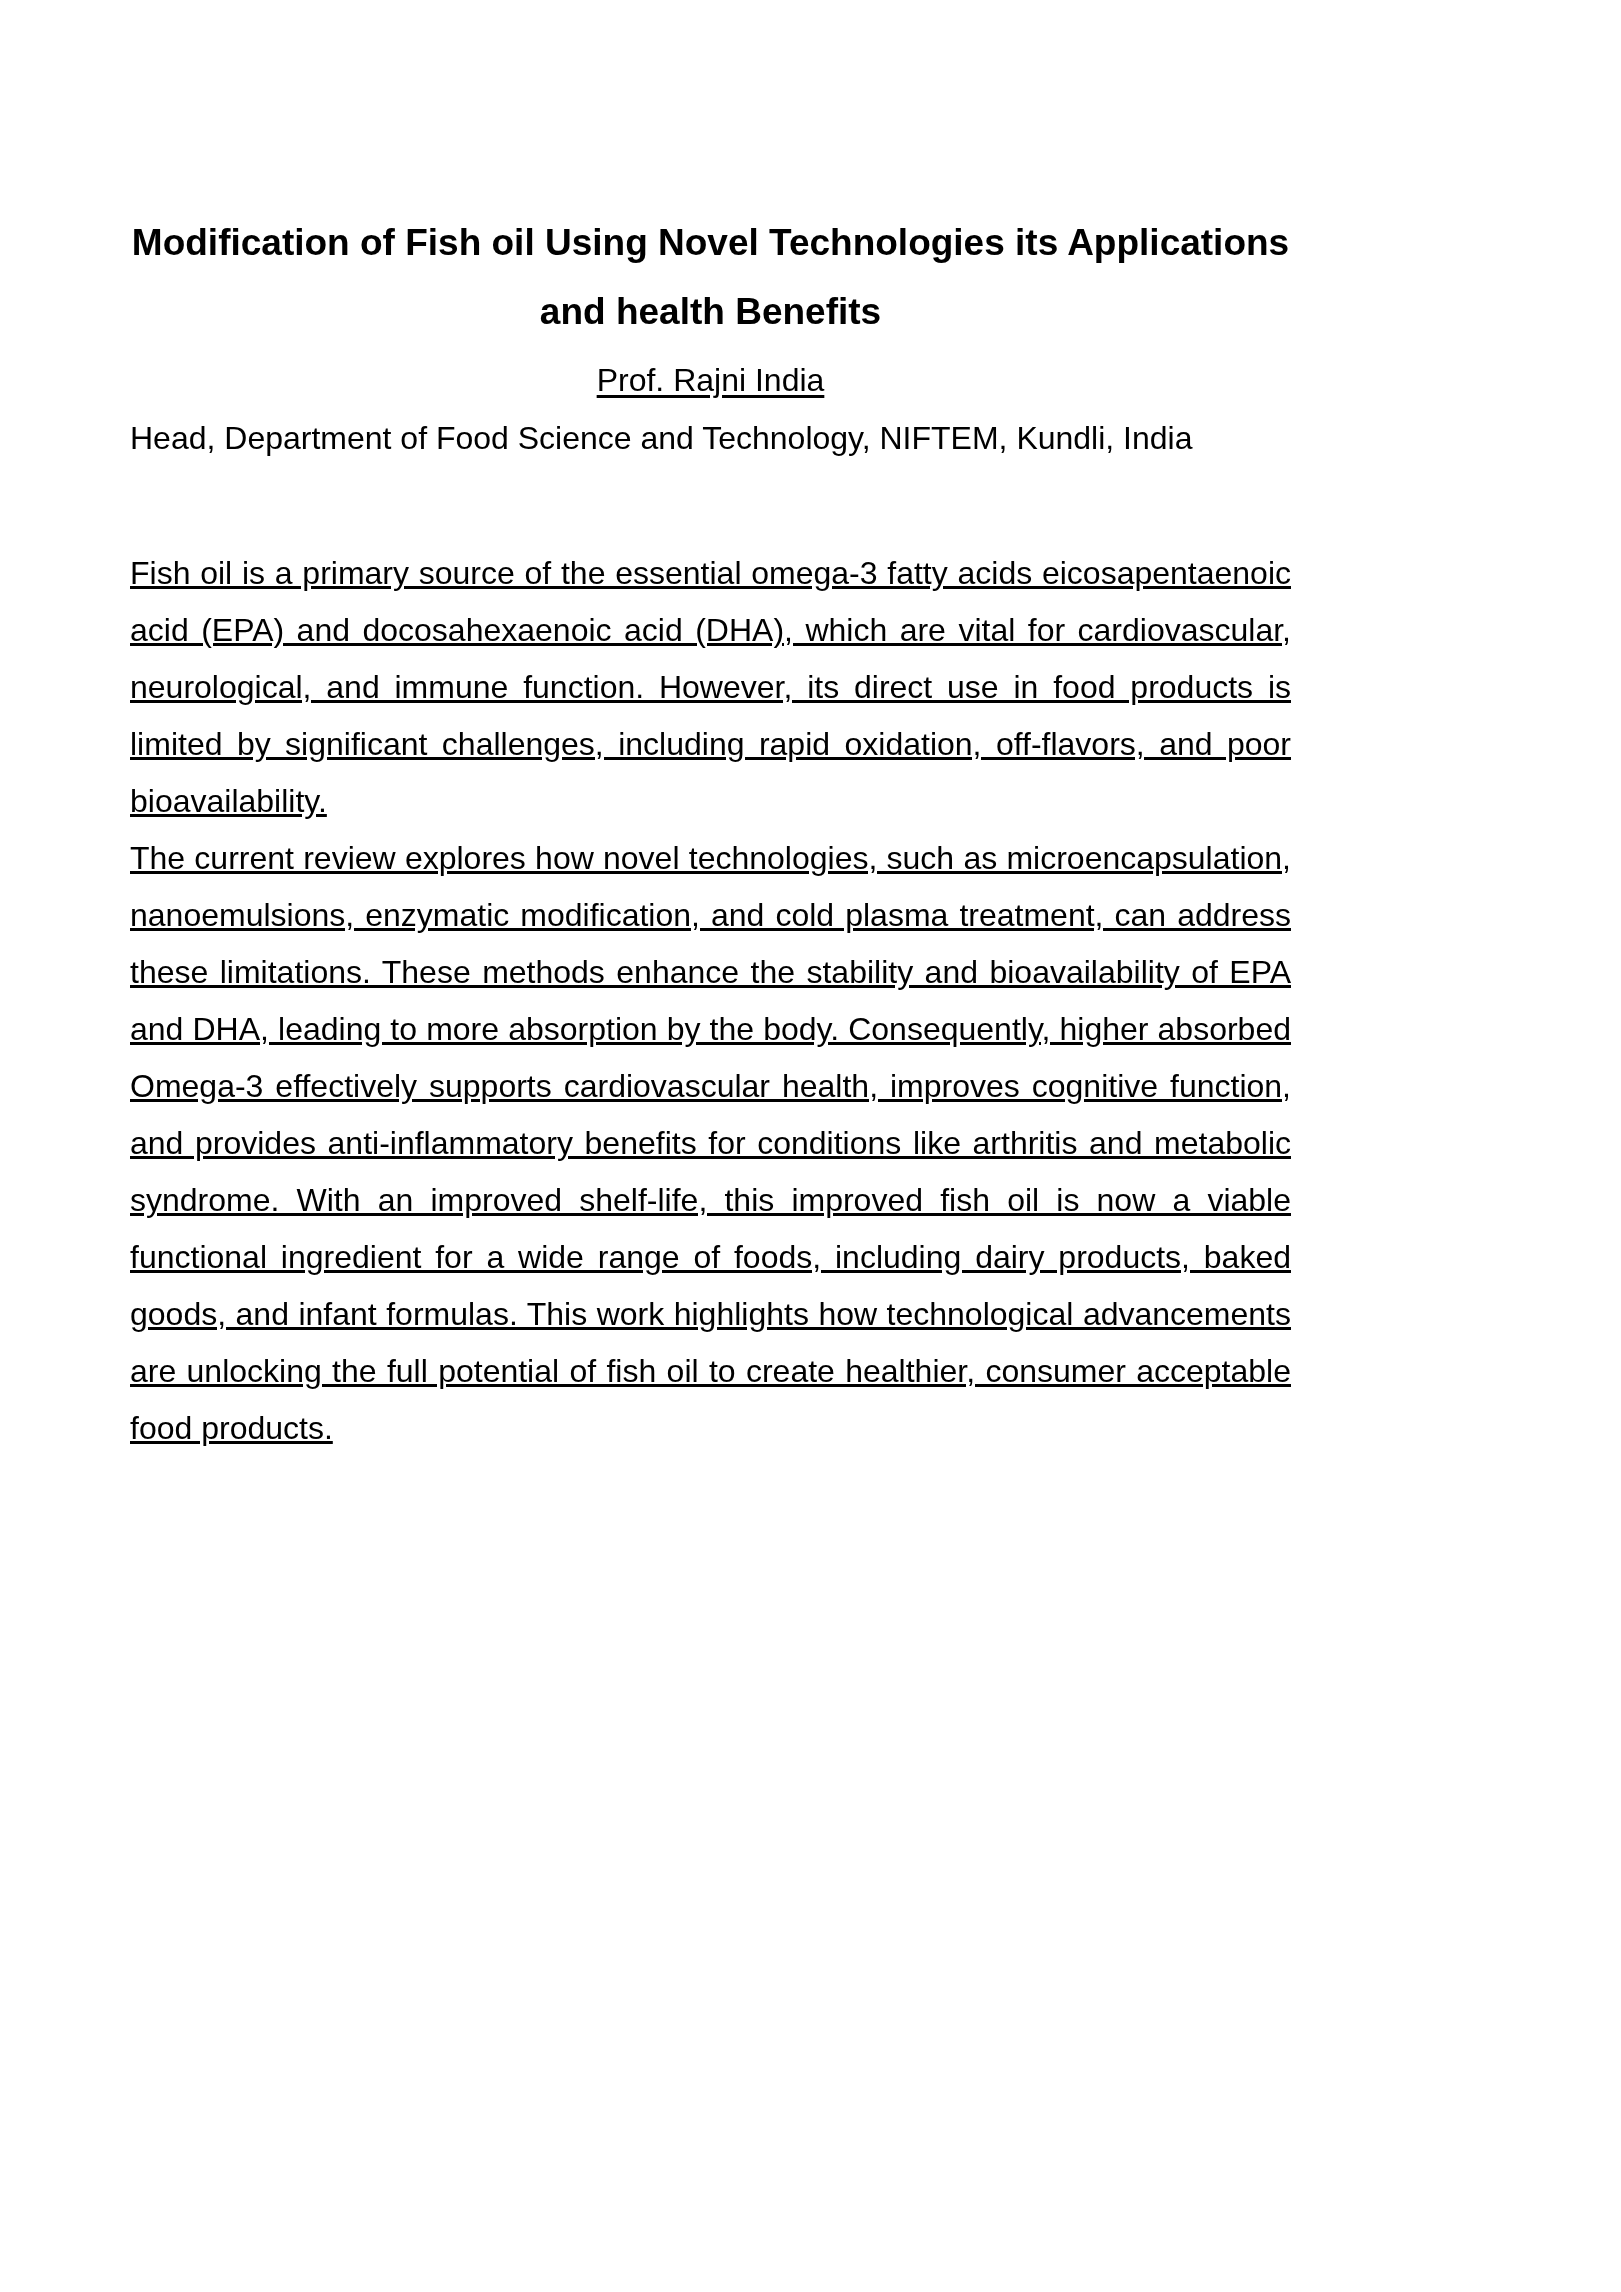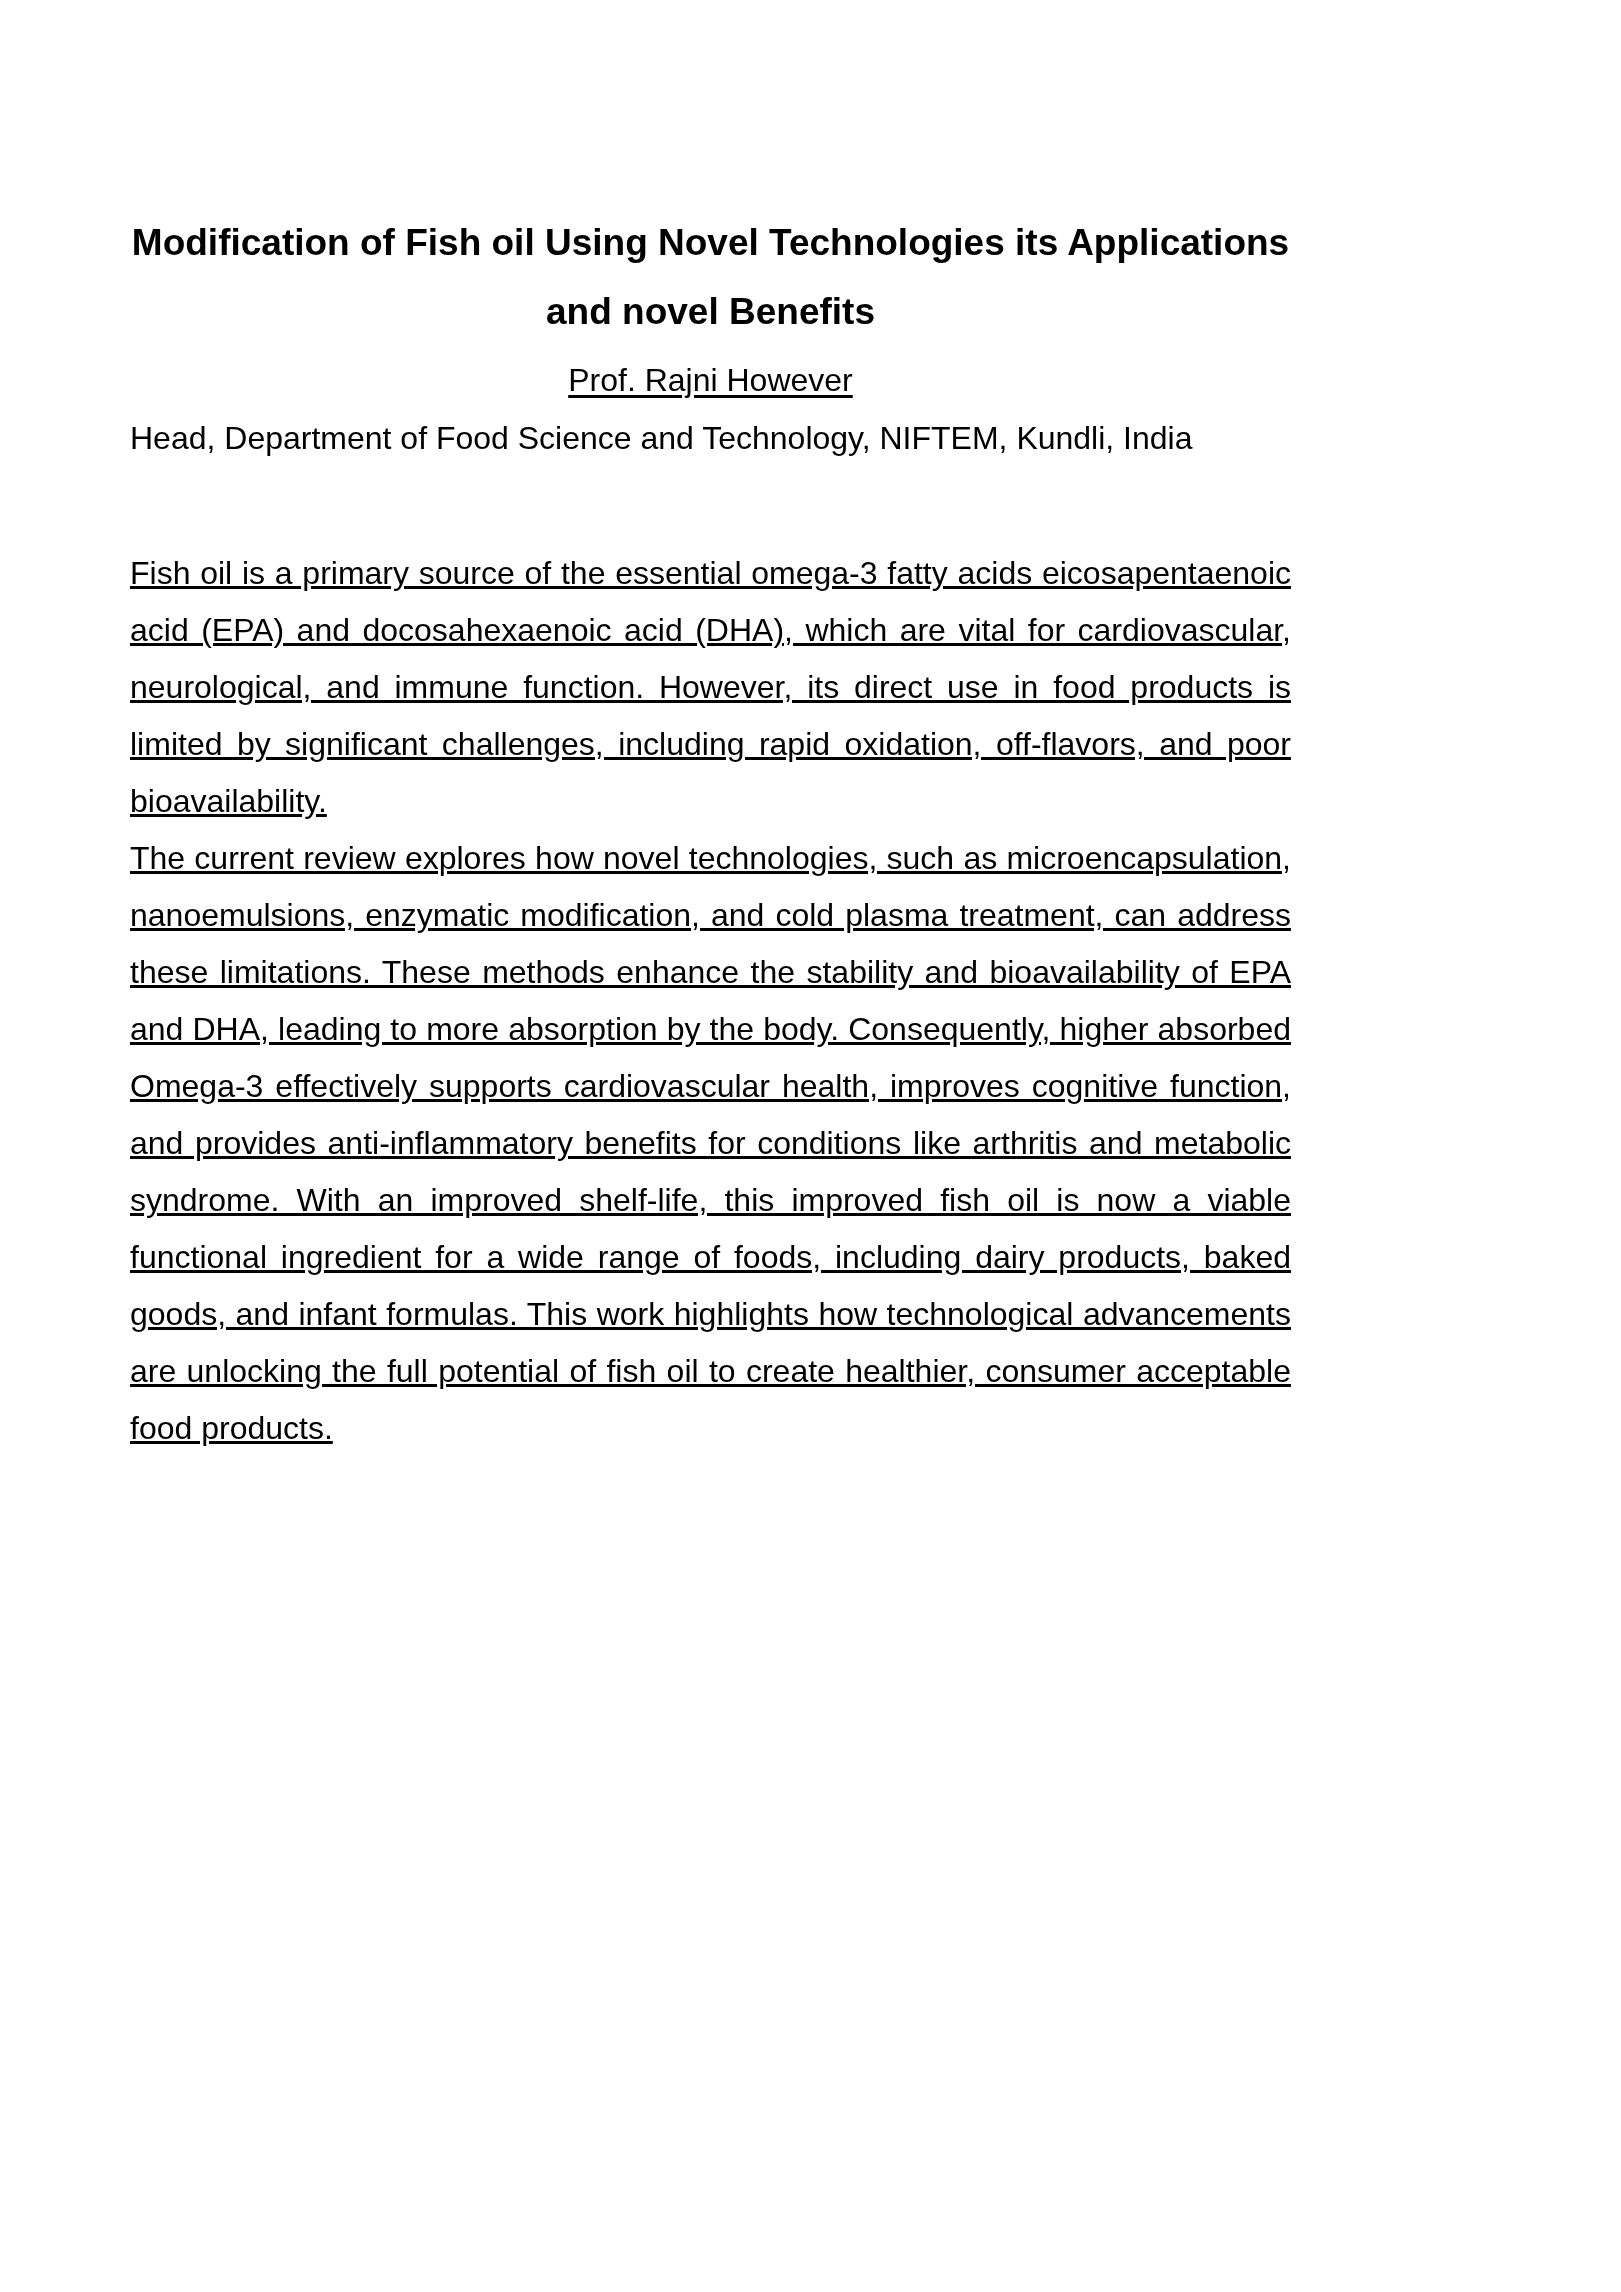--- a/index.html
+++ b/index.html
@@ -56,25 +56,25 @@
     text-decoration: underline;
   }
 </style>
 </head>
 <body>
 
 <div class="page">
 
   <h1 class="doc-title">
     <span class="title-line">Modification of Fish oil Using Novel Technologies its Applications</span>
-    <span class="title-line">and novel Benefits</span>
+    <span class="title-line">and health Benefits</span>
   </h1>
 
   <div class="author">
-    <span class="author-text">Prof. Rajni However</span>
+    <span class="author-text">Prof. Rajni India</span>
   </div>
 
   <div class="affiliation">Head, Department of Food Science and Technology, NIFTEM, Kundli, India</div>
 
   <div class="abstract">
     <p>Fish oil is a primary source of the essential omega-3 fatty acids eicosapentaenoic acid (EPA) and docosahexaenoic acid (DHA), which are vital for cardiovascular, neurological, and immune function. However, its direct use in food products is limited by significant challenges, including rapid oxidation, off-flavors, and poor bioavailability.</p>
     <p>The current review explores how novel technologies, such as microencapsulation, nanoemulsions, enzymatic modification, and cold plasma treatment, can address these limitations. These methods enhance the stability and bioavailability of EPA and DHA, leading to more absorption by the body. Consequently, higher absorbed Omega-3 effectively supports cardiovascular health, improves cognitive function, and provides anti-inflammatory benefits for conditions like arthritis and metabolic syndrome. With an improved shelf-life, this improved fish oil is now a viable functional ingredient for a wide range of foods, including dairy products, baked goods, and infant formulas. This work highlights how technological advancements are unlocking the full potential of fish oil to create healthier, consumer acceptable food products.</p>
   </div>
 
 </div>

